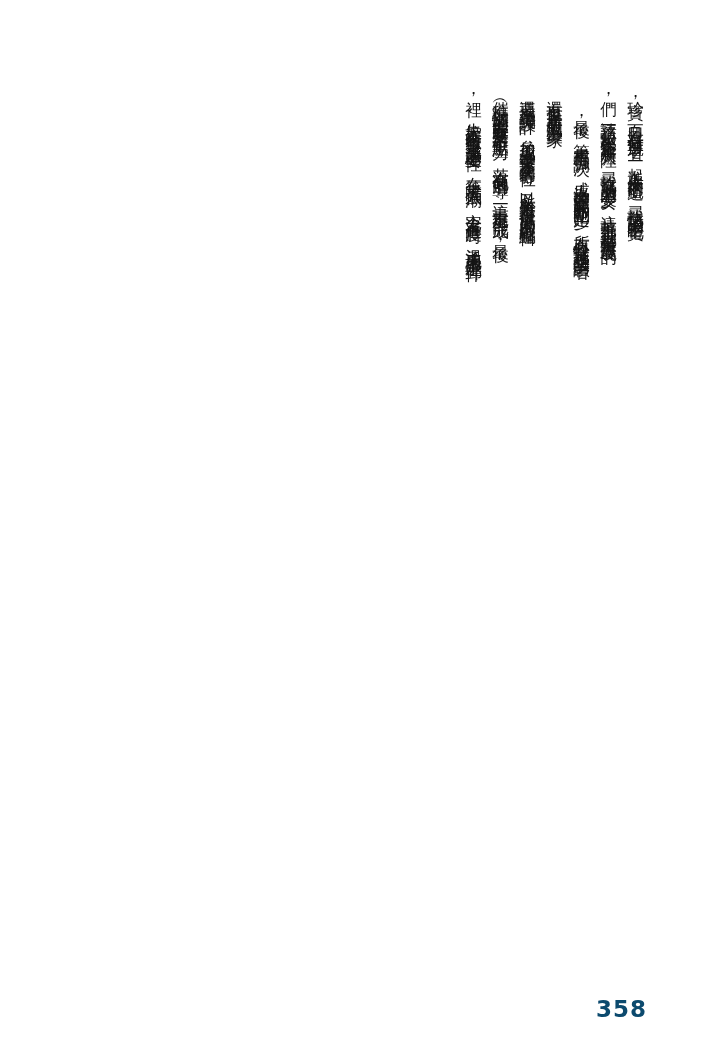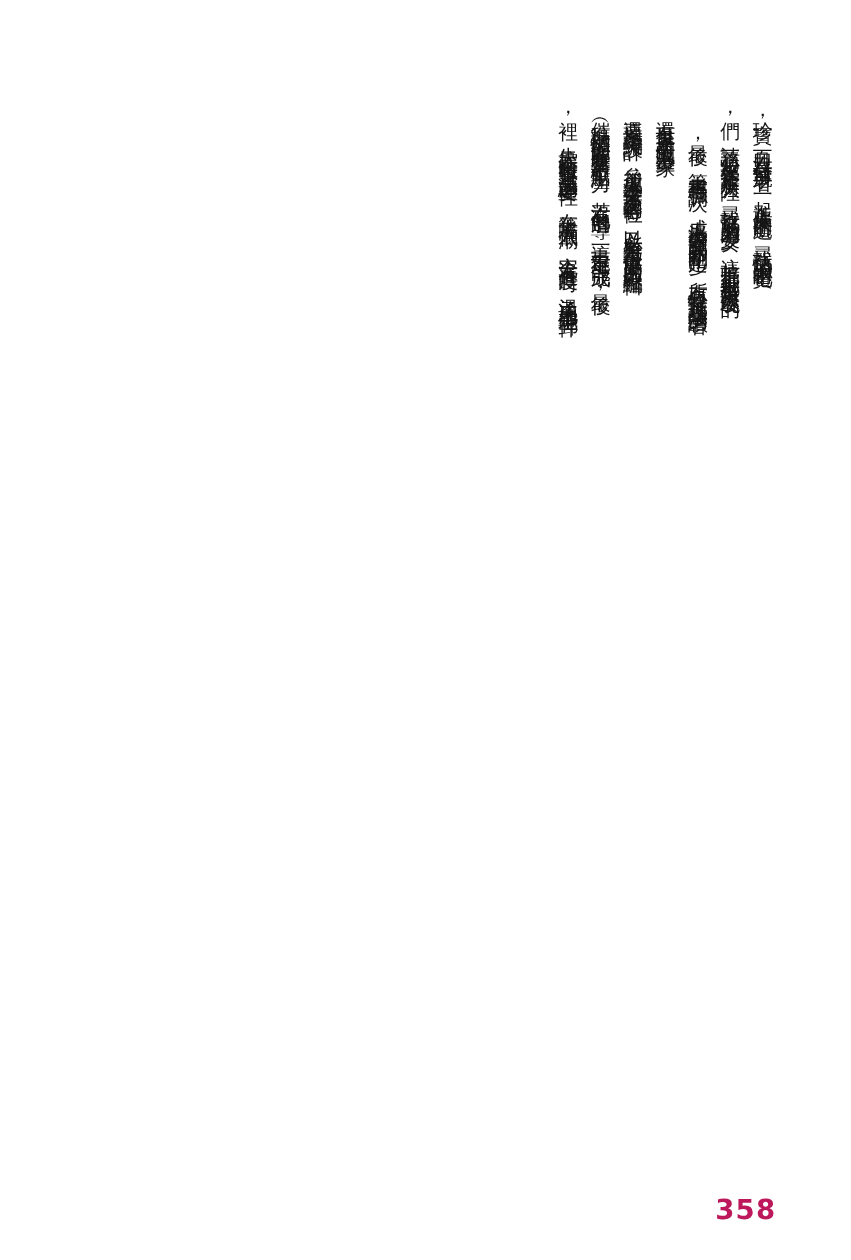--- a/index.html
+++ b/index.html
@@ -60,21 +60,21 @@
   }
 
   .page-number {
     position: absolute;
     right: 62px;
     bottom: 28px;
     font-family: "DejaVu Sans", "Liberation Sans", sans-serif;
     font-size: 23px;
     font-weight: bold;
     letter-spacing: 1px;
-    color: #be185d;
+    color: #0c4a6e;
   }
 </style>
 </head>
 <body>
 
 <div class="page">
 
   <div class="vtext">
     <div class="vcol">裡，失控暴衝時教會筆者減法的重要性；在筆者陷入低潮、完全沒有進度時，溫柔地用電子郵件</div>
     <div class="vcol">催稿（對懶惰的作家有時需要給予一點壓力）；若沒有他的引導，這書一定不可能完成。最後，</div>

